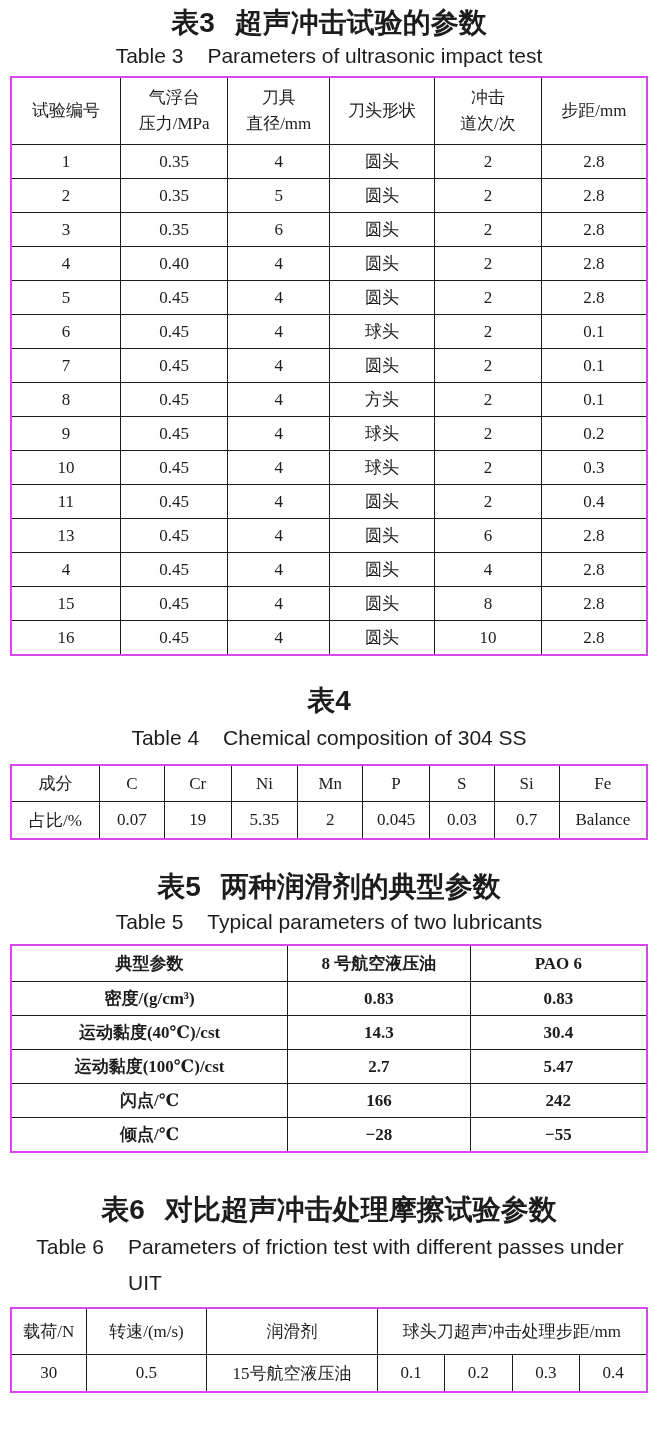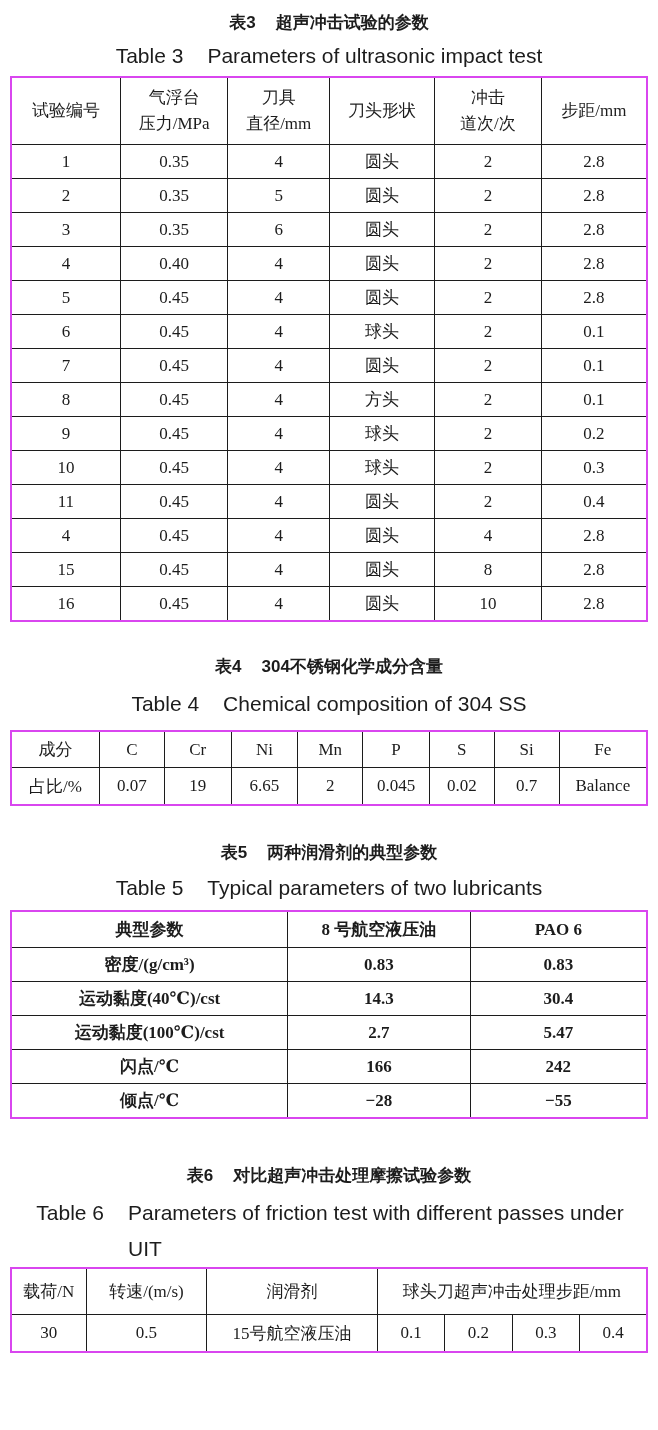--- a/index.html
+++ b/index.html
@@ -1,36 +1,36 @@
 <!DOCTYPE html>
 <html><head>
 <meta charset="utf-8">
 <style>
   html,body{margin:0;padding:0;background:#ffffff;}
   body{width:658px;height:1430px;overflow:hidden;color:#1c1c1c;}
   .page{padding:8px 10px 0 10px;}
   .cap{display:flex;align-items:baseline;justify-content:center;}
-  .cap-zh{font-family:"Liberation Sans","DejaVu Sans",sans-serif;font-weight:700;font-size:17px;line-height:30px;gap:20px;}
+  .cap-zh{font-family:"Liberation Sans","DejaVu Sans",sans-serif;font-weight:700;font-size:28px;line-height:30px;gap:20px;}
   .cap-en{font-family:"Liberation Sans","DejaVu Sans",sans-serif;font-weight:400;font-size:21px;line-height:28px;gap:24px;}
   .cap-hang{justify-content:flex-end;margin-left:14px;line-height:36px;}
   .cap-hang .cap-text{max-width:520px;display:inline-block;}
   table{border-collapse:collapse;width:638px;table-layout:fixed;
         font-family:"Liberation Serif","DejaVu Serif",serif;font-size:17px;
         border:2px solid #d946ef;}
   td{border:1px solid #1c1c1c;text-align:center;vertical-align:middle;padding:0 2px;overflow:hidden;}
   .t3{margin-top:6px;}
   .t3 .head td{height:66px;white-space:pre-line;line-height:26px;}
   .t3 .r td{height:33px;}
   .t4{margin-top:12px;}
   .t4 .head td{height:35px;}
   .t4 .r td{height:36px;}
   .t5{margin-top:8px;font-weight:bold;}
   .t5 .head td{height:35px;}
   .t5 .r td{height:33px;}
-  .t6{}
+  .t6{margin-top:6px;}
   .t6 .head td{height:45px;}
   .t6 .r td{height:36px;}
   .mt-c4{margin-top:30px;}
   .mt-e4{margin-top:8px;}
   .mt-c5{margin-top:32px;}
   .mt-e5{margin-top:6px;}
   .mt-c6{margin-top:42px;}
   .mt-e6{margin-top:4px;}
   .mt-e3{margin-top:4px;}
 </style>
@@ -151,20 +151,28 @@
         </tr>
     <tr class="r">
           <td>11</td>
           <td>0.45</td>
           <td>4</td>
           <td>圆头</td>
           <td>2</td>
           <td>0.4</td>
         </tr>
     <tr class="r">
+          <td>13</td>
+          <td>0.45</td>
+          <td>4</td>
+          <td>圆头</td>
+          <td>6</td>
+          <td>2.8</td>
+        </tr>
+    <tr class="r">
           <td>4</td>
           <td>0.45</td>
           <td>4</td>
           <td>圆头</td>
           <td>4</td>
           <td>2.8</td>
         </tr>
     <tr class="r">
           <td>15</td>
           <td>0.45</td>
@@ -179,21 +187,20 @@
           <td>4</td>
           <td>圆头</td>
           <td>10</td>
           <td>2.8</td>
         </tr>
   </tbody>
     </table>
 
   <div class="cap cap-zh mt-c4">
     <span>表4</span>
-    <span>304不锈钢化学成分含量</span>
   </div>
   <div class="cap cap-en mt-e4">
     <span>Table 4</span>
     <span>Chemical composition of 304 SS</span>
   </div>
 
   <table class="t4">
     <colgroup>
         <col style="width:13.9%">
         <col style="width:10.2%">
@@ -214,24 +221,24 @@
       <td>Mn</td>
       <td>P</td>
       <td>S</td>
       <td>Si</td>
       <td>Fe</td>
     </tr>
     <tr class="r">
       <td>占比/%</td>
       <td>0.07</td>
       <td>19</td>
-      <td>6.65</td>
+      <td>5.35</td>
       <td>2</td>
       <td>0.045</td>
-      <td>0.02</td>
+      <td>0.03</td>
       <td>0.7</td>
       <td>Balance</td>
     </tr>
   </tbody>
     </table>
 
   <div class="cap cap-zh mt-c5">
     <span>表5</span>
     <span>两种润滑剂的典型参数</span>
   </div>

